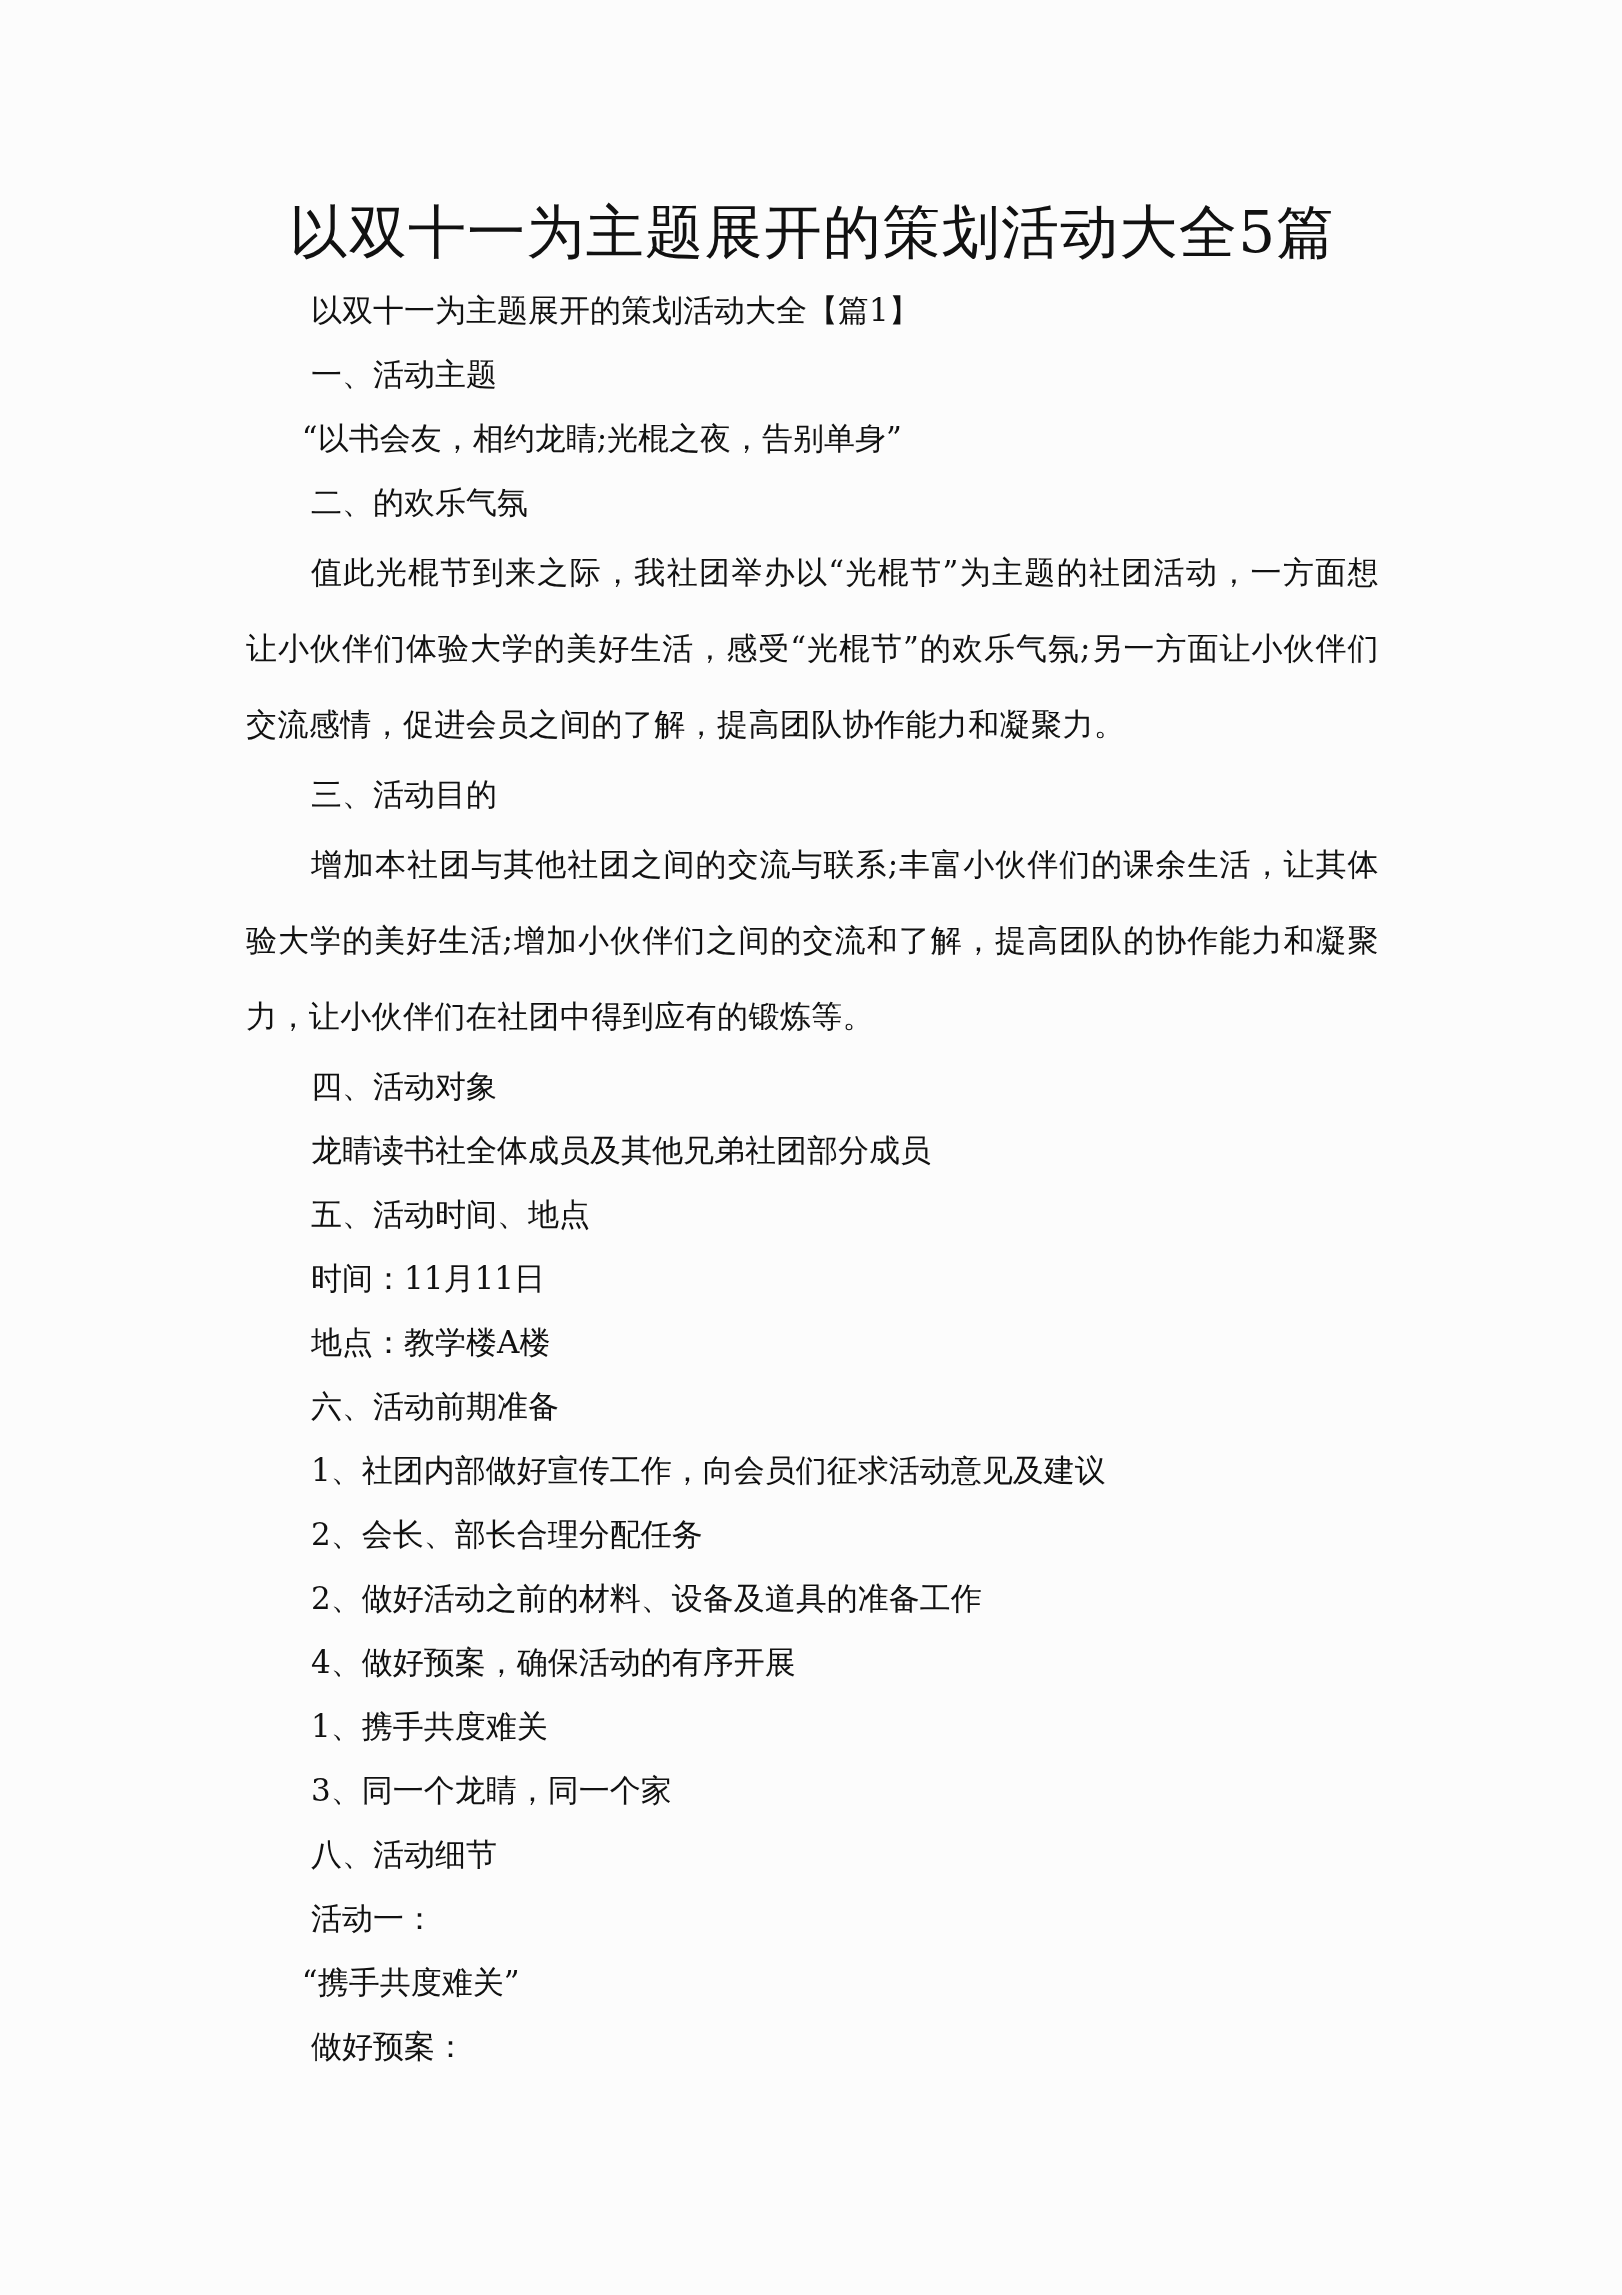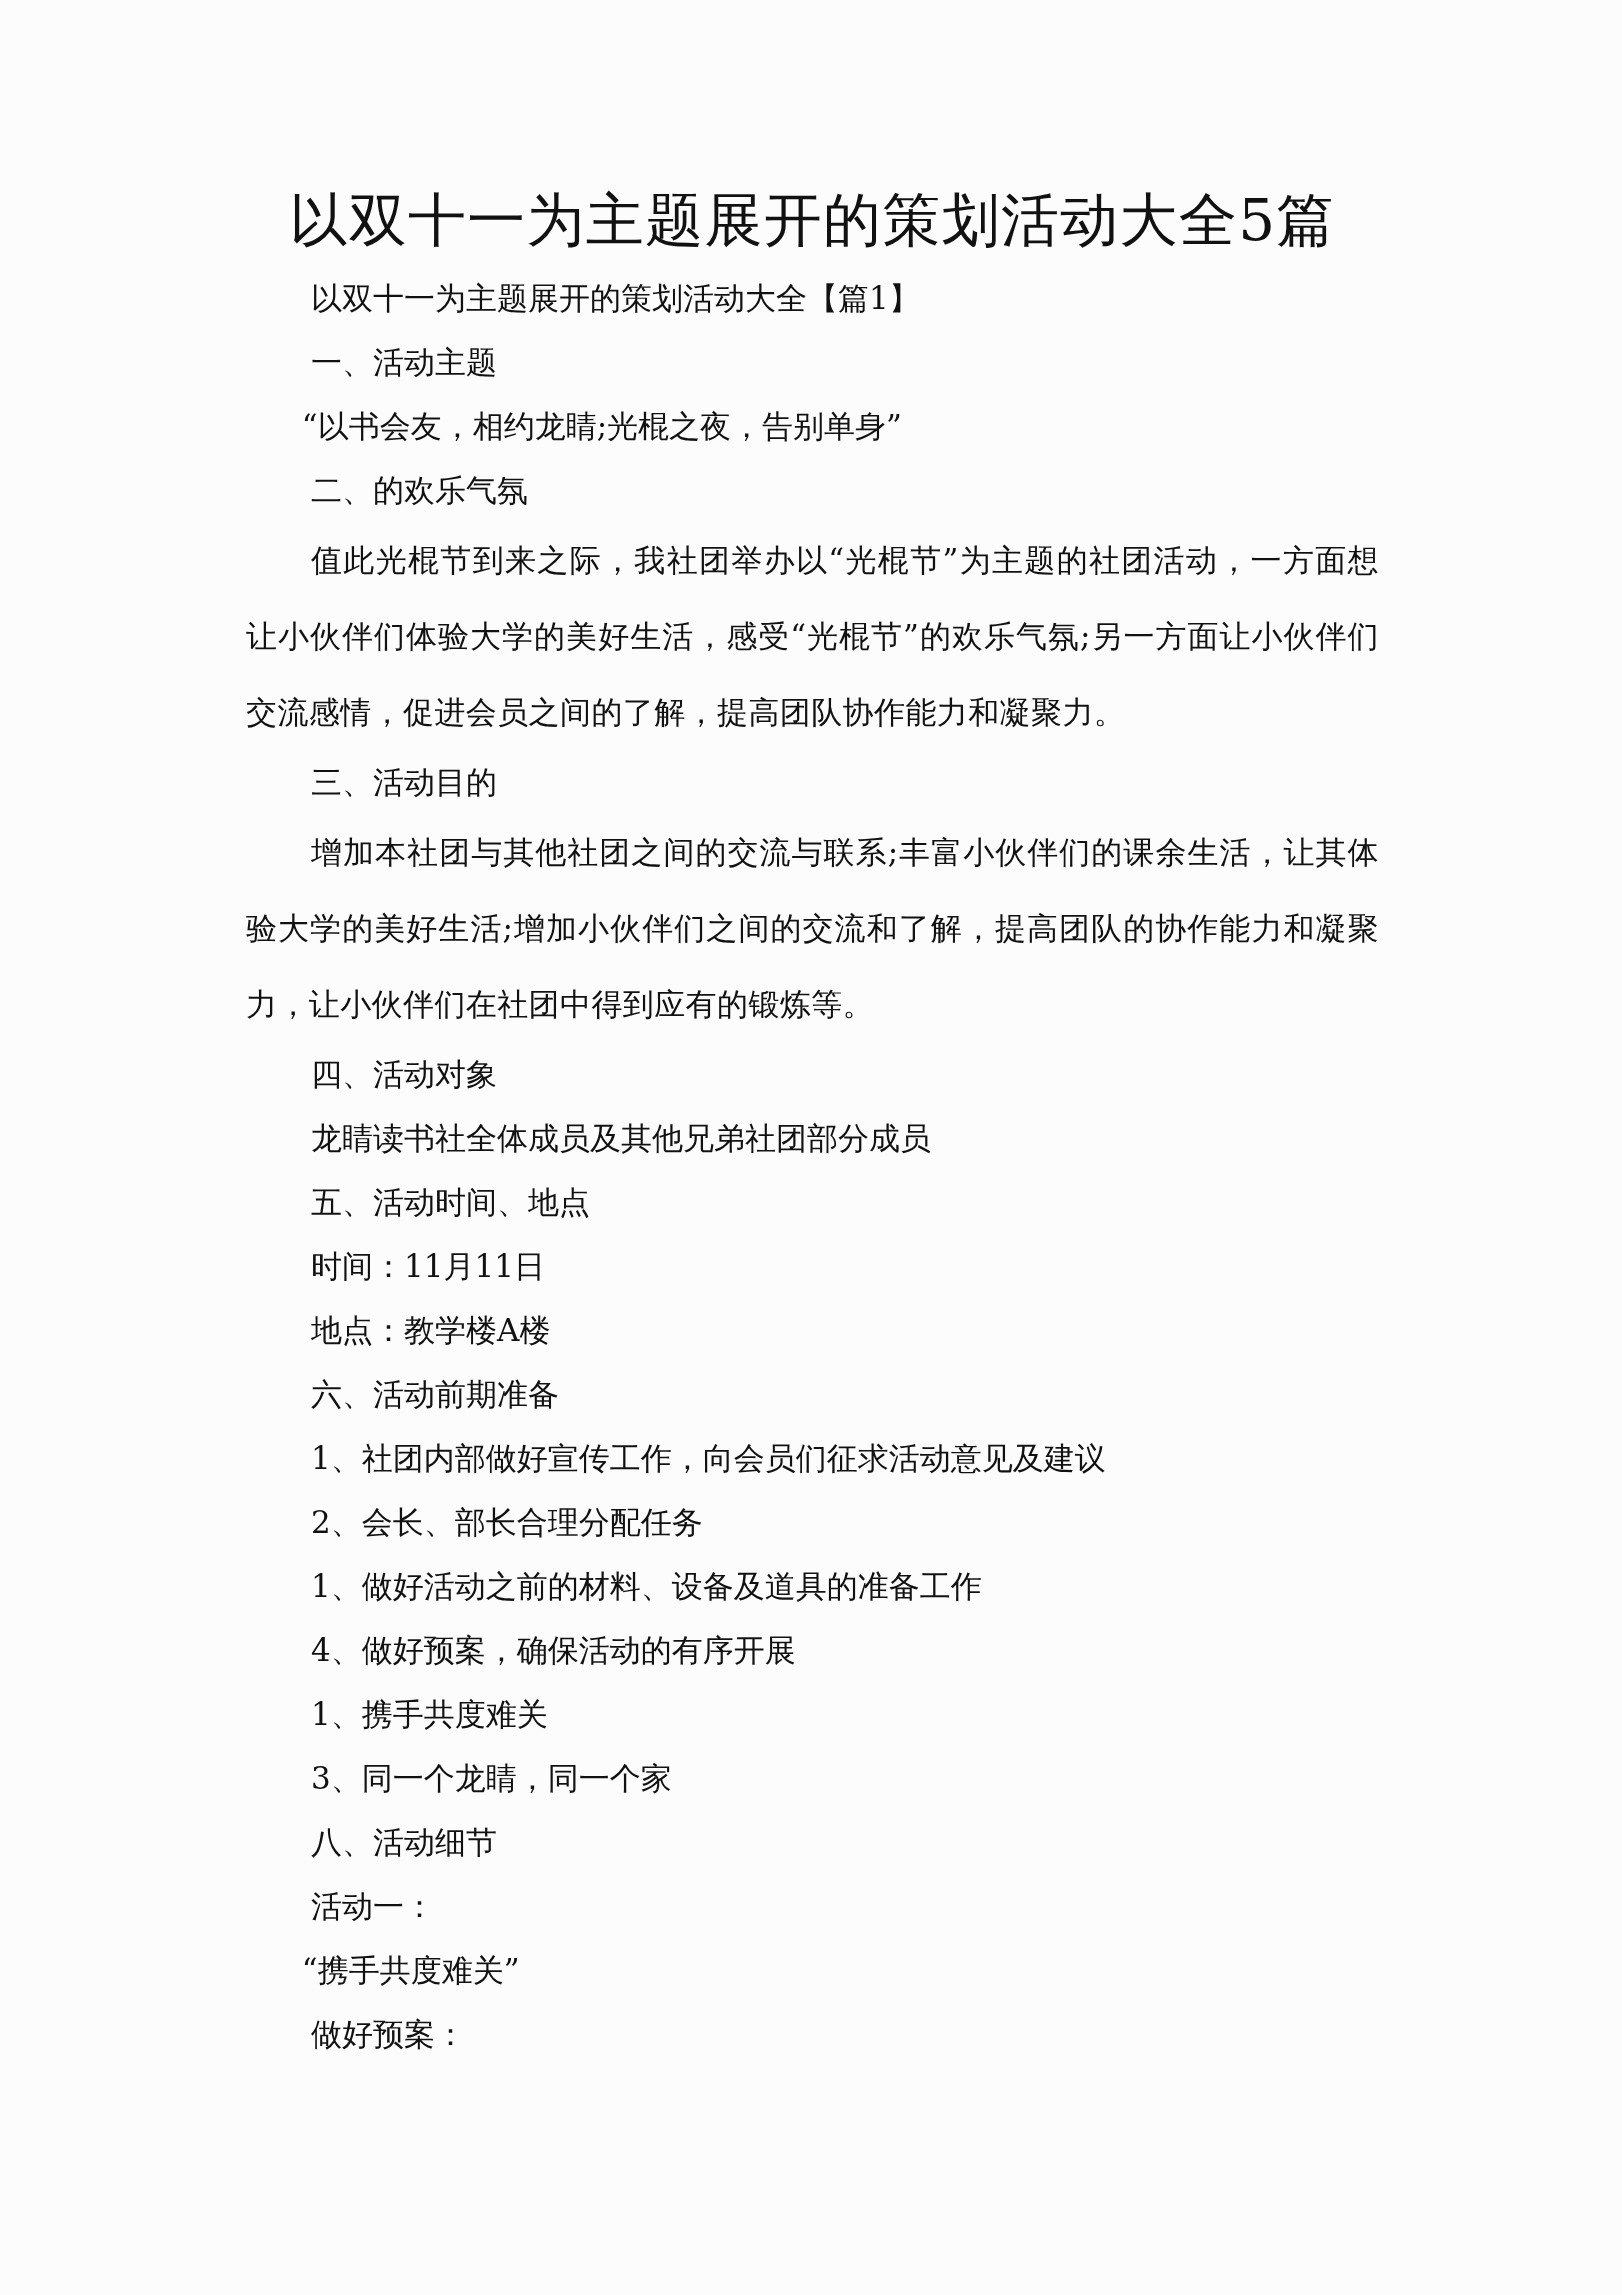--- a/index.html
+++ b/index.html
@@ -11,21 +11,21 @@
       width: 1623px;
       height: 2295px;
       position: relative;
       overflow: hidden;
       color: #111111;
       font-family: "DejaVu Serif", "Liberation Serif", serif;
     }
     .page {
       position: absolute;
       left: 246px;
-      top: 178px;
+      top: 190px;
       width: 1133px;
     }
     .doc-title {
       margin: 0;
       text-align: center;
       font-size: 58px;
       line-height: 85px;
       font-weight: normal;
       letter-spacing: 1.3px;
       white-space: nowrap;
@@ -77,21 +77,21 @@
     <p class="line indent">四、活动对象</p>
     <p class="line indent">龙睛读书社全体成员及其他兄弟社团部分成员</p>
 
     <p class="line indent">五、活动时间、地点</p>
     <p class="line indent">时间：11月11日</p>
     <p class="line indent">地点：教学楼A楼</p>
 
     <p class="line indent">六、活动前期准备</p>
     <p class="line indent">1、社团内部做好宣传工作，向会员们征求活动意见及建议</p>
     <p class="line indent">2、会长、部长合理分配任务</p>
-    <p class="line indent">1、做好活动之前的材料、设备及道具的准备工作</p>
+    <p class="line indent">2、做好活动之前的材料、设备及道具的准备工作</p>
     <p class="line indent">4、做好预案，确保活动的有序开展</p>
 
     <p class="line indent">1、携手共度难关</p>
     <p class="line indent">3、同一个龙睛，同一个家</p>
 
     <p class="line indent">八、活动细节</p>
     <p class="line indent">活动一：</p>
     <p class="line quote-line">“携手共度难关”</p>
     <p class="line indent">做好预案：</p>
   </div>

